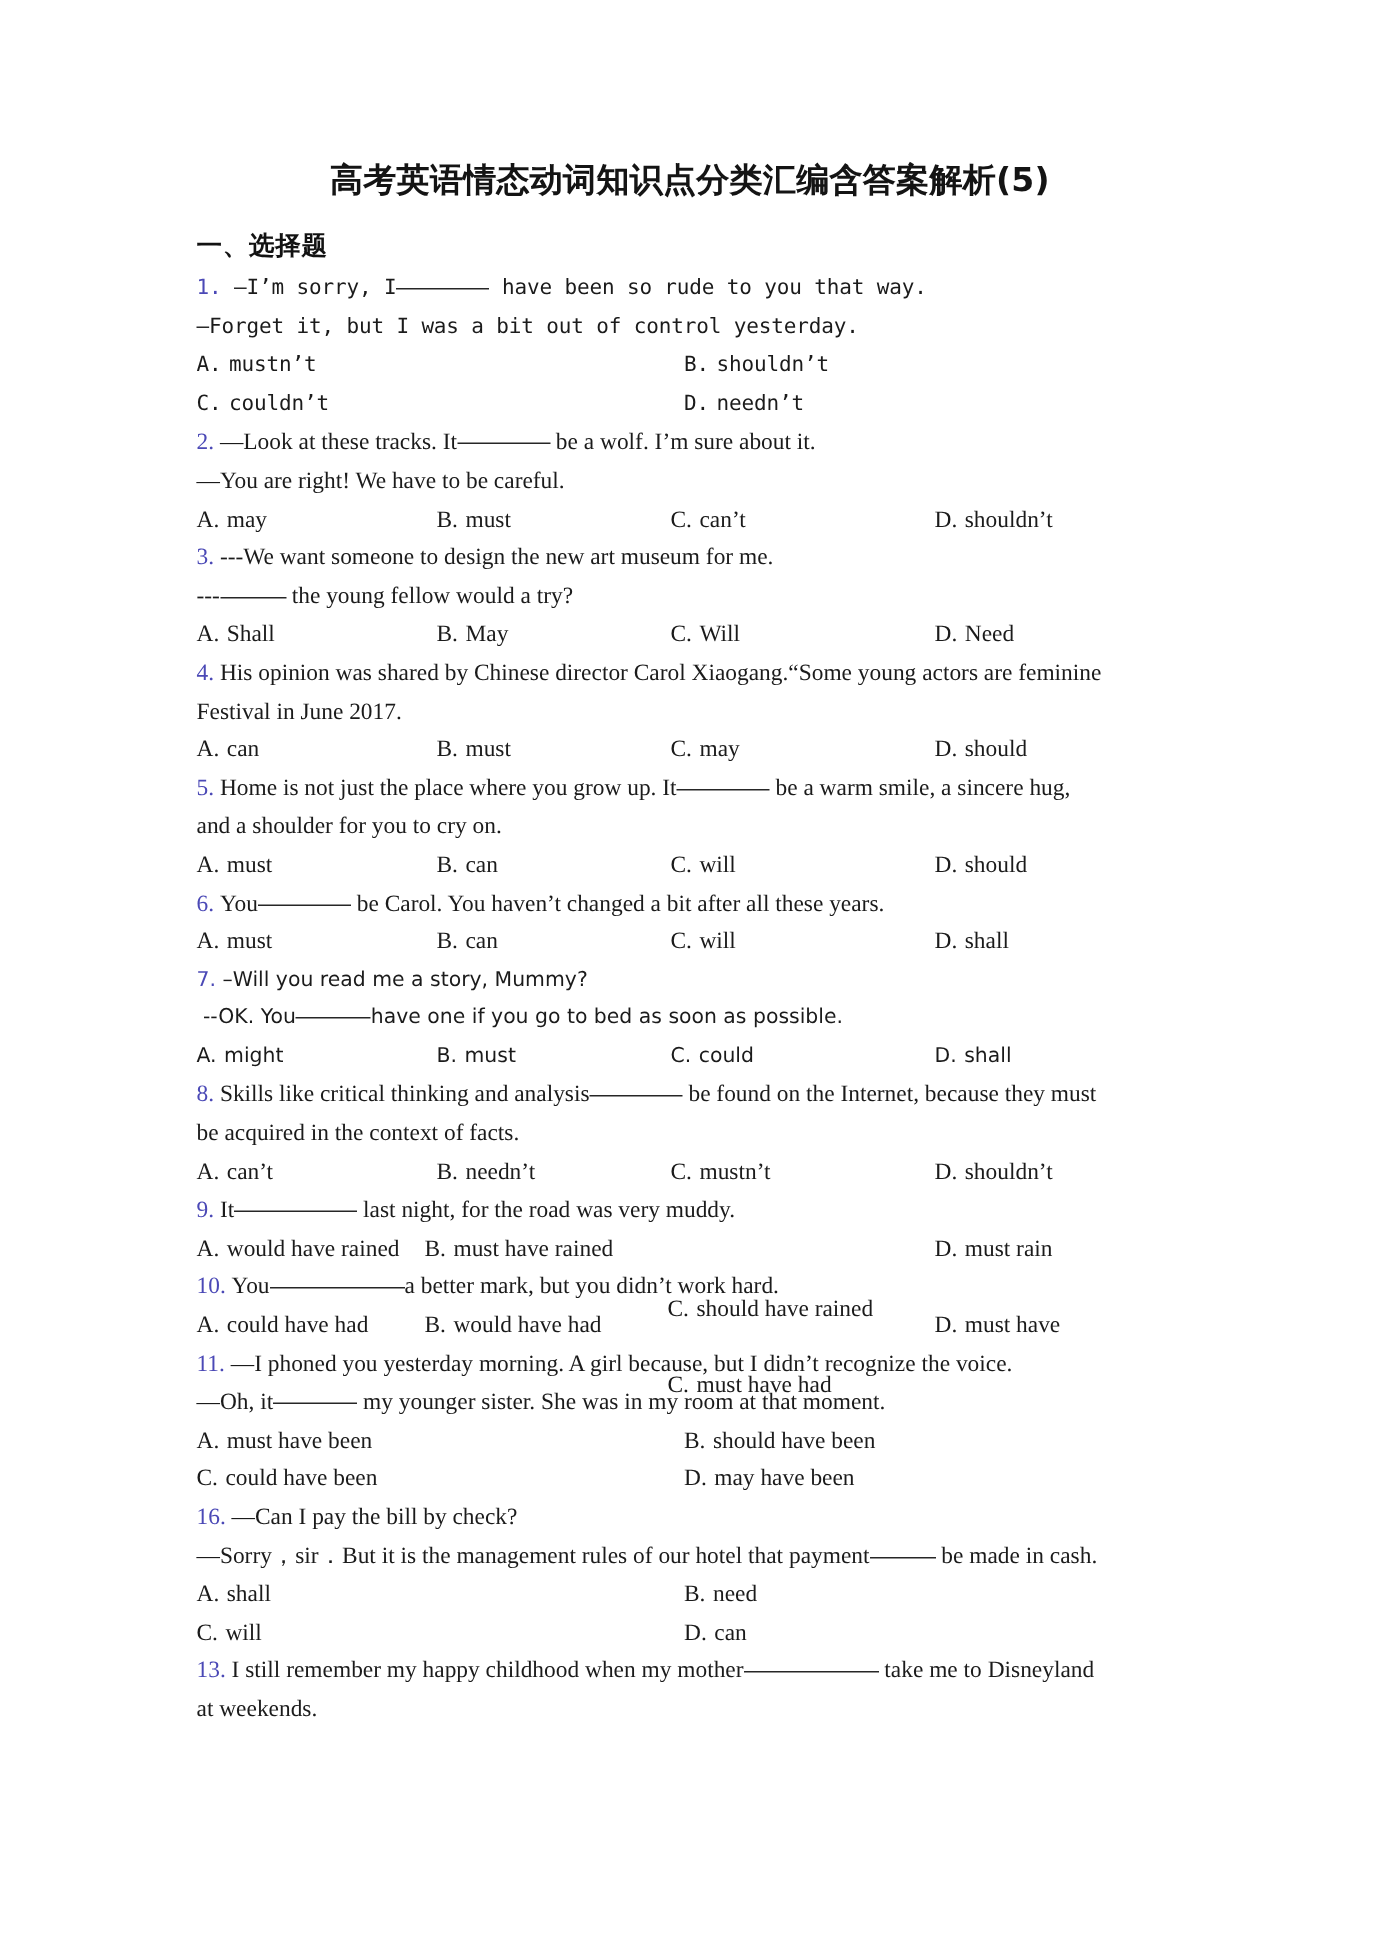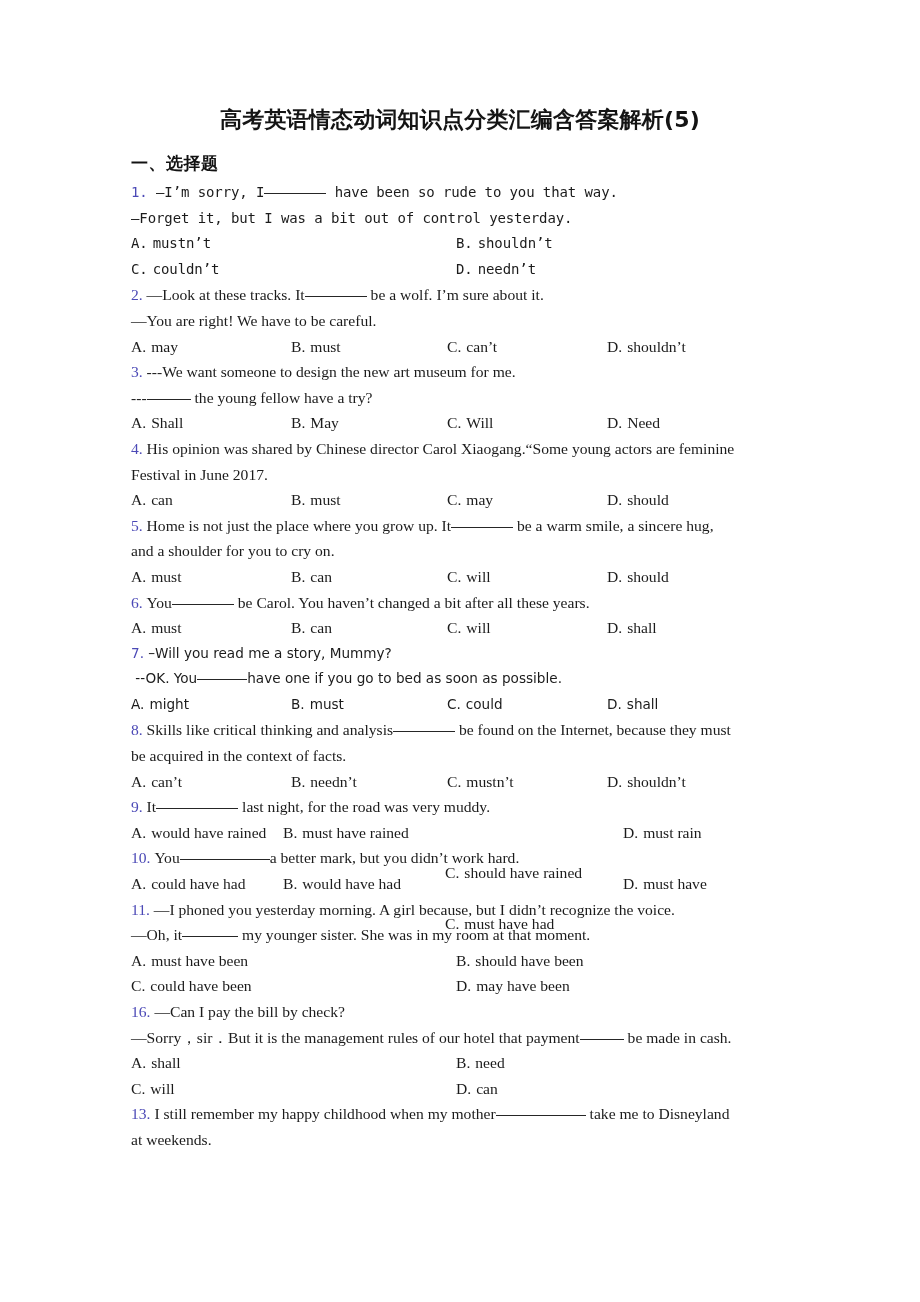--- a/index.html
+++ b/index.html
@@ -109,21 +109,21 @@
     position: absolute;
     top: 0;
     white-space: nowrap;
   }
   .opt .lbl { margin-right: 5px; }
 
   
   .c1 { left: 0px; }
   .c2 { left: 160px; }
   .c3 { left: 316px; }
-  .c4 { left: 476px; }
+  .c4 { left: 492px; }
   
   .t1 { left: 0px; }
   .t2 { left: 152px; }
   .t3 { left: 314px; margin-top: 40px; }
   .t4 { left: 492px; }
   
   .h1 { left: 0px; }
   .h2 { left: 325px; }
 </style>
 </head>
@@ -156,21 +156,21 @@
       <div class="opts serif">
         <span class="opt c1"><span class="lbl">A.</span><span>may</span></span>
         <span class="opt c2"><span class="lbl">B.</span><span>must</span></span>
         <span class="opt c3"><span class="lbl">C.</span><span>can’t</span></span>
         <span class="opt c4"><span class="lbl">D.</span><span>shouldn’t</span></span>
       </div>
     </div>
 
     <div class="q">
       <div class="line serif"><span class="qnum">3.</span>&nbsp;<span>---We want someone to design the new art museum for me.</span></div>
-      <div class="line serif"><span>---</span><span class="blank w3"></span>&nbsp;<span>the young fellow have a try?</span></div>
+      <div class="line serif"><span>---</span><span class="blank w3"></span>&nbsp;<span>the young fellow would a try?</span></div>
       <div class="opts serif">
         <span class="opt c1"><span class="lbl">A.</span><span>Shall</span></span>
         <span class="opt c2"><span class="lbl">B.</span><span>May</span></span>
         <span class="opt c3"><span class="lbl">C.</span><span>Will</span></span>
         <span class="opt c4"><span class="lbl">D.</span><span>Need</span></span>
       </div>
     </div>
 
     <div class="q">
       <div class="line serif"><span class="qnum">4.</span>&nbsp;<span>His opinion was shared by Chinese director Carol Xiaogang.“Some young actors are feminine</span></div>

